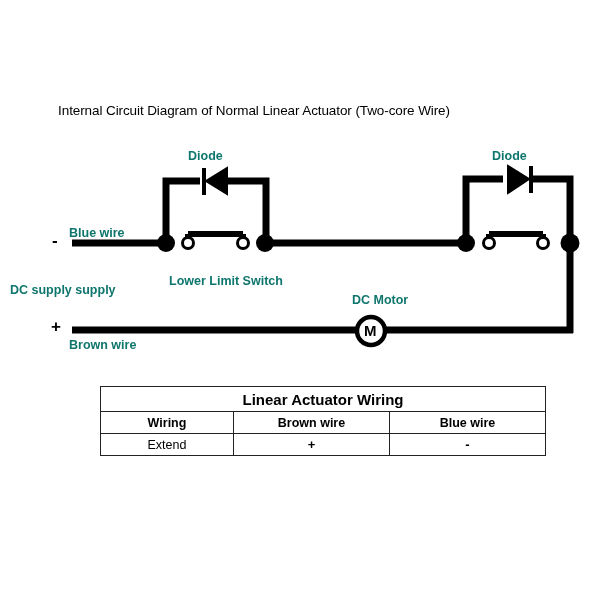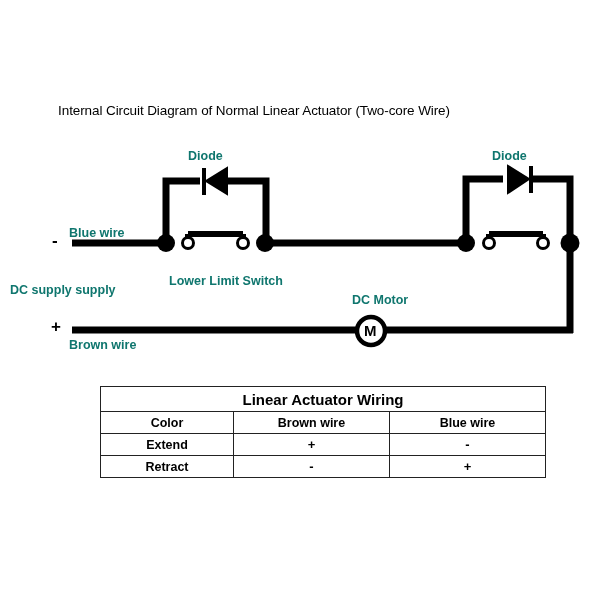--- a/index.html
+++ b/index.html
@@ -79,21 +79,21 @@
     font-size: 15px;
     font-weight: bold;
     height: 24px !important;
   }
   .wt-head {
     font-size: 12.5px;
     font-weight: bold;
   }
   .wt-rowlabel {
     font-size: 12.5px;
-    font-weight: bold;
+    font-weight: normal;
   }
   .wt-val {
     font-size: 13px;
     font-weight: bold;
   }
   .col-a { width: 133px; }
   .col-b { width: 156px; }
   .col-c { width: 156px; }
 </style>
 </head>
@@ -180,30 +180,25 @@
     <colgroup>
         <col class="col-a">
         <col class="col-b">
         <col class="col-c">
       </colgroup>
     <tbody>
       <tr>
         <td class="wt-title" colspan="3">Linear Actuator Wiring</td>
       </tr>
       <tr>
-        <td class="wt-head">Color</td>
+        <td class="wt-head">Wiring</td>
         <td class="wt-head">Brown wire</td>
         <td class="wt-head">Blue wire</td>
       </tr>
       <tr>
         <td class="wt-rowlabel">Extend</td>
         <td class="wt-val">+</td>
         <td class="wt-val">-</td>
       </tr>
-      <tr>
-        <td class="wt-rowlabel">Retract</td>
-        <td class="wt-val">-</td>
-        <td class="wt-val">+</td>
-      </tr>
     </tbody>
   </table>
 
 </div>
 
 </body></html>

